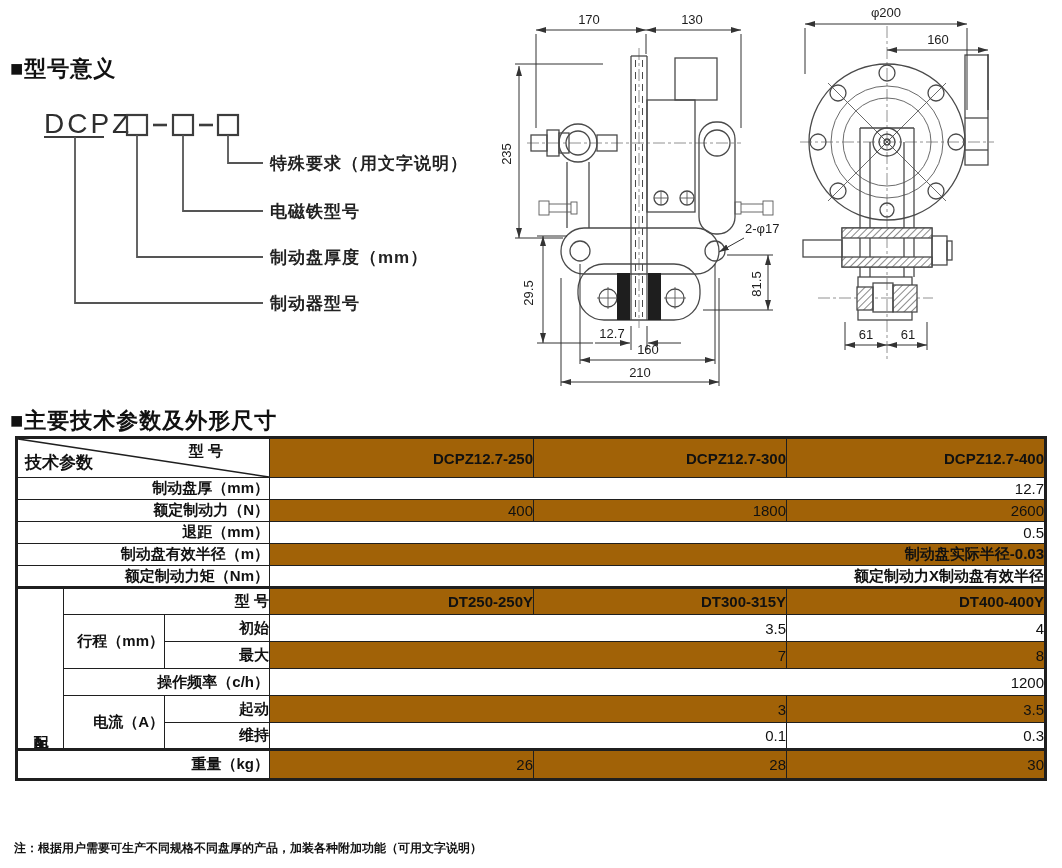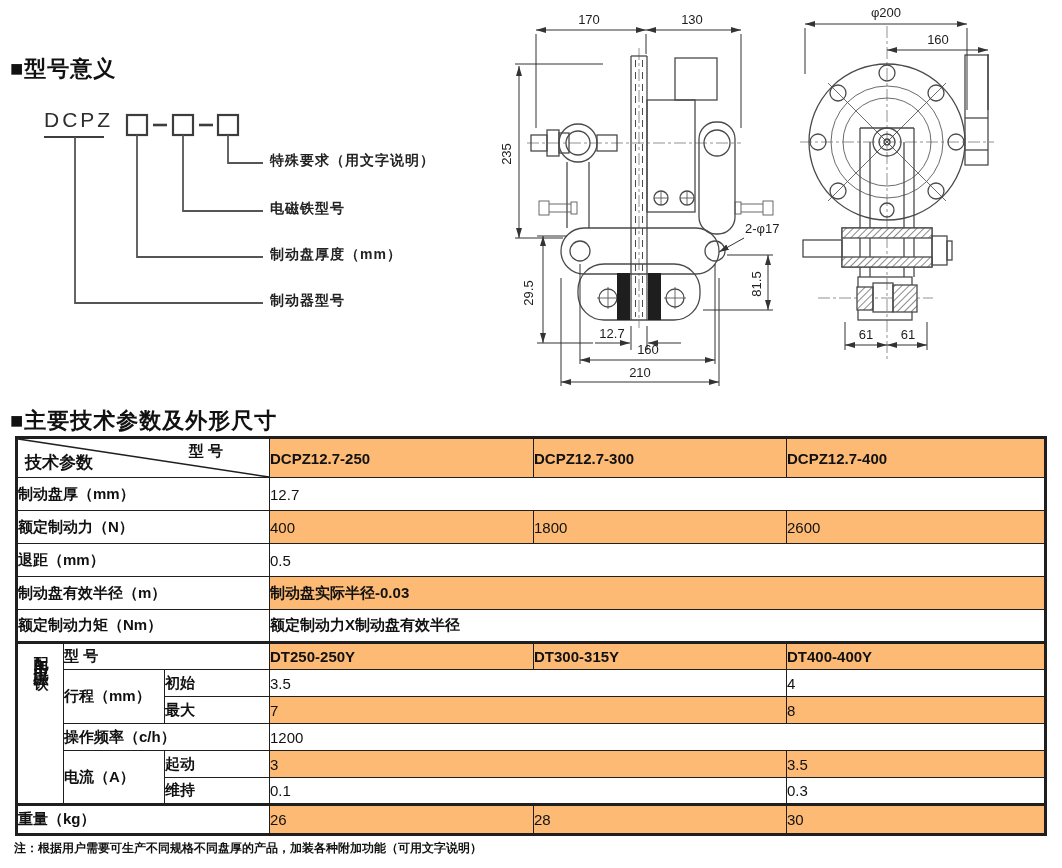--- a/index.html
+++ b/index.html
@@ -2,36 +2,36 @@
 <html><head>
 <meta charset="utf-8">
 <style>
   html,body{margin:0;padding:0;background:#e8e8e8;}
   .page{
     position:relative;width:1062px;height:868px;background:#ffffff;
     font-family:"Liberation Sans","DejaVu Sans",sans-serif;color:#1a1a1a;overflow:hidden;
   }
   .abs{position:absolute;}
   .sec-h{font-size:22px;font-weight:bold;letter-spacing:1px;color:#111;white-space:nowrap;}
-  .code-prefix{font-size:21px;font-weight:500;letter-spacing:3px;color:#2e2e2e;}
-  .mm-label{font-size:14px;font-weight:bold;color:#222;white-space:nowrap;letter-spacing:1px;}
+  .code-prefix{font-size:28px;font-weight:500;letter-spacing:3px;color:#2e2e2e;}
+  .mm-label{font-size:17px;font-weight:bold;color:#222;white-space:nowrap;letter-spacing:1px;}
   .unit-label{font-size:15px;font-weight:bold;color:#111;}
   .footnote{font-size:12px;font-weight:bold;color:#111;white-space:nowrap;}
 
   table.spec{border-collapse:collapse;table-layout:fixed;width:1029px;}
   table.spec td{
-    border:1.8px solid #1f1f1f;text-align:left;vertical-align:middle;
+    border:1.8px solid #1f1f1f;text-align:right;vertical-align:middle;
     padding:0;font-size:15px;color:#111;overflow:hidden;white-space:nowrap;
   }
   table.spec{border:3px solid #1f1f1f;}
   td.lbl{font-weight:bold;}
-  td.g{background:#fdba74;}
+  td.g{background:#a16207;}
   td.val{font-weight:normal;}
   td.mdl{font-weight:bold;}
-  tr.rh{height:40px;} tr.ra{height:33px;} tr.rb{height:27px;} tr.rw{height:30px;}
+  tr.rh{height:40px;} tr.ra{height:22px;} tr.rb{height:27px;} tr.rw{height:30px;}
   tr.sep td{border-top-width:3px;}
   td.vgroup{
     font-weight:bold;writing-mode:vertical-rl;text-orientation:upright;
     letter-spacing:5px;font-size:15px;padding:2px 0;
   }
   td.corner{position:relative;}
   td.corner svg{position:absolute;left:0;top:0;width:100%;height:100%;}
   .corner-top{position:absolute;top:3px;right:46px;font-weight:bold;font-size:15px;}
   .corner-bottom{position:absolute;bottom:3px;left:7px;font-weight:bold;font-size:17px;}
 

